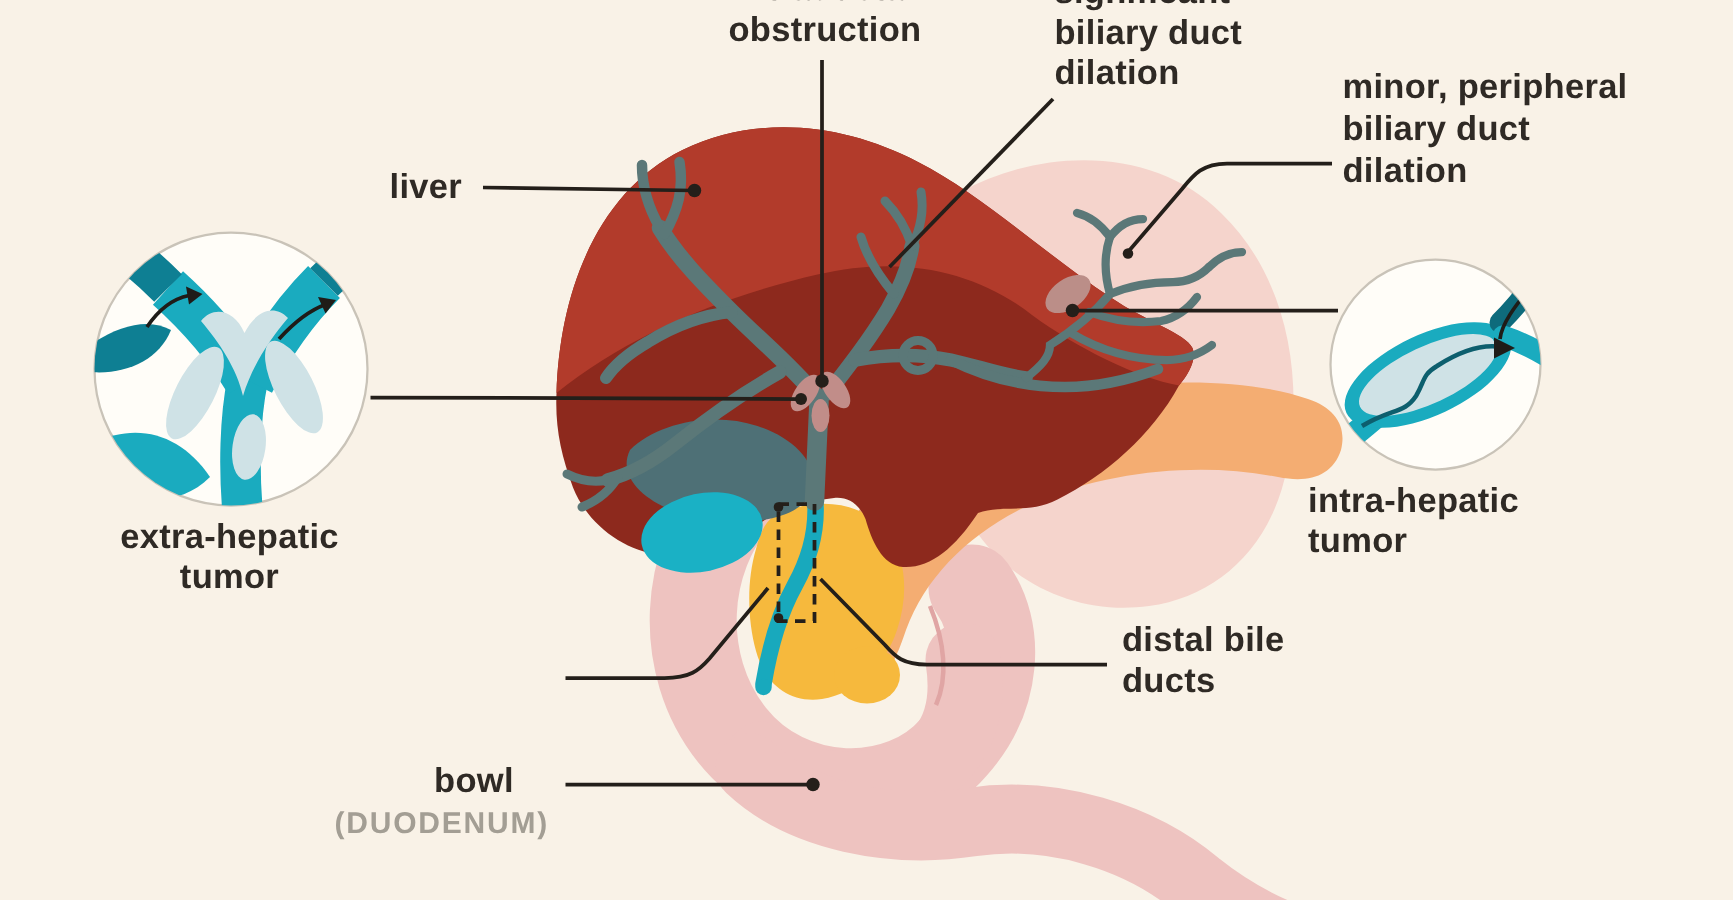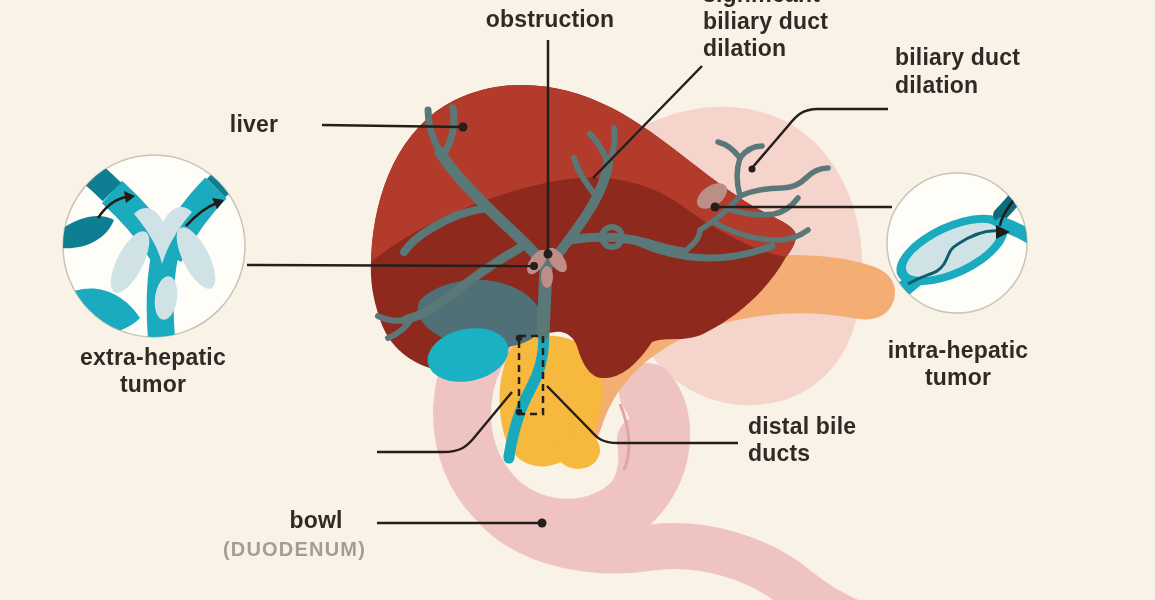--- a/index.html
+++ b/index.html
@@ -177,34 +177,35 @@
   <span>obstruction</span>
 </div>
 
 <div class="lbl" style="left:703px;top:-19px;width:210px;">
   <span>significant</span>
   <span>biliary duct</span>
   <span>dilation</span>
 </div>
 
 <div class="lbl" style="left:895px;top:43px;width:240px;line-height:28px;">
+  <span>minor, peripheral</span>
   <span>biliary duct</span>
   <span>dilation</span>
 </div>
 
-<div class="lbl" style="left:200px;top:111px;width:108px;text-align:center;">
+<div class="lbl" style="left:200px;top:111px;width:108px;text-align:right;">
   <span>liver</span>
 </div>
 
 <div class="lbl" style="left:40px;top:344px;width:226px;text-align:center;">
   <span>extra-hepatic</span>
   <span>tumor</span>
 </div>
 
-<div class="lbl" style="left:852px;top:320px;width:212px;text-align:center;margin-top:17px;">
+<div class="lbl" style="left:872px;top:320px;width:212px;text-align:left;">
   <span>intra-hepatic</span>
   <span>tumor</span>
 </div>
 
 <div class="lbl" style="left:260px;top:437px;width:160px;">
 </div>
 
 <div class="lbl" style="left:748px;top:413px;width:170px;">
   <span>distal bile</span>
   <span>ducts</span>

